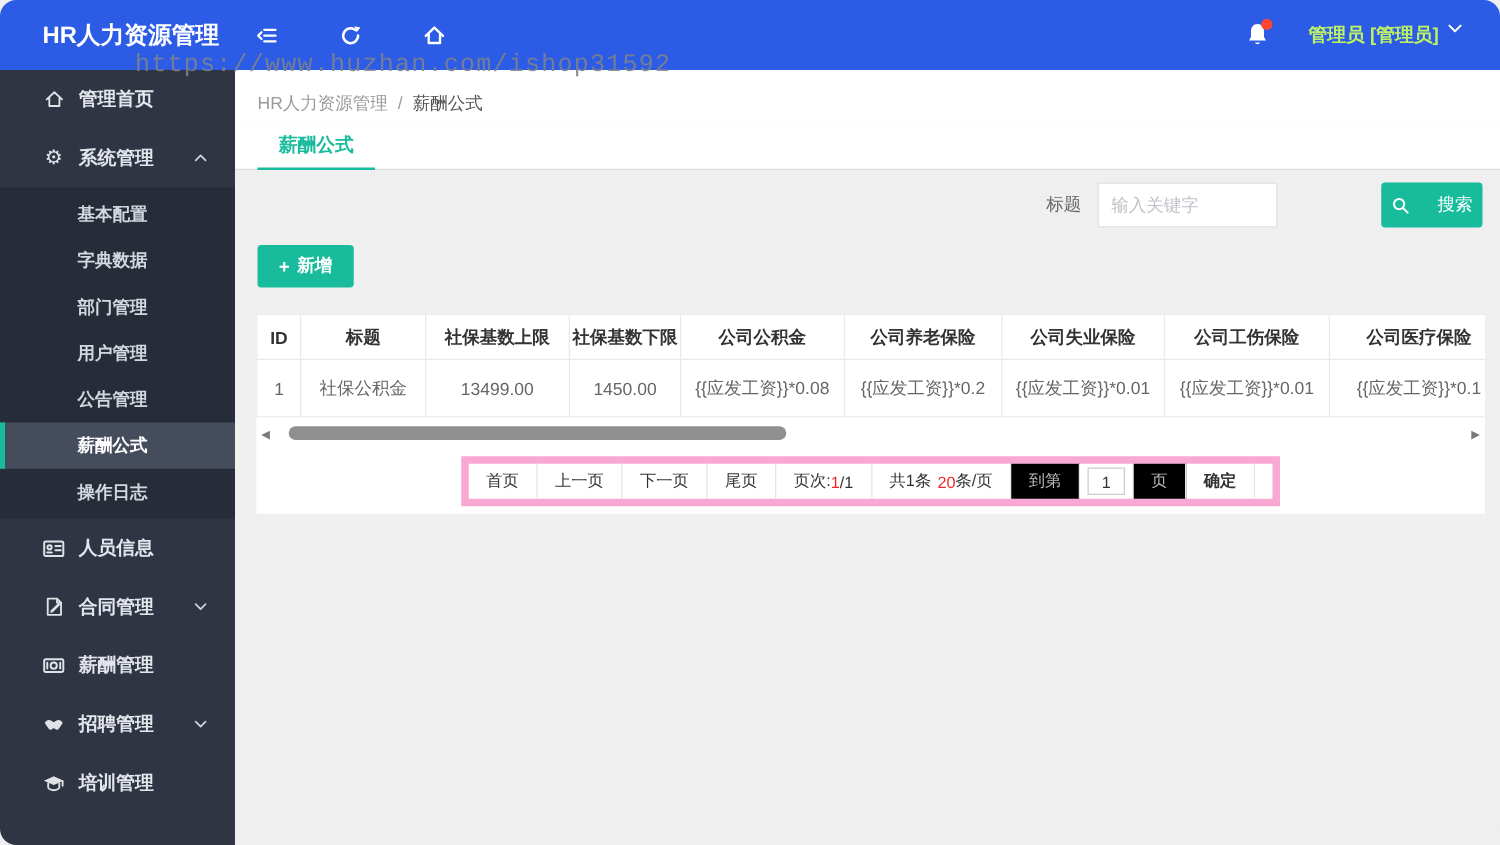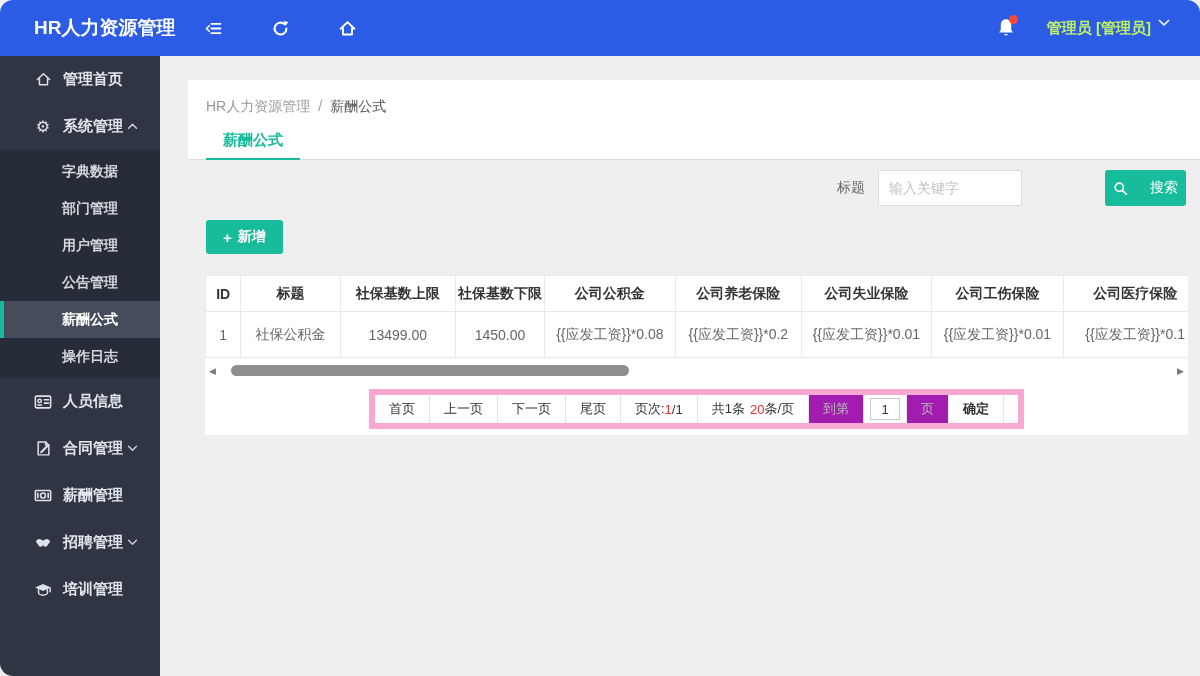--- a/index.html
+++ b/index.html
@@ -16,35 +16,35 @@
        display:flex;align-items:center;z-index:5;}
   .hdr .logo{width:188px;flex:0 0 188px;color:#fff;font-size:19px;font-weight:bold;padding-left:34px;}
   .hdr-icons{display:flex;align-items:center;gap:33px;margin-left:8px;}
   .hicon{width:34px;height:34px;display:flex;align-items:center;justify-content:center;cursor:pointer;}
   .hdr-right{margin-left:auto;display:flex;align-items:center;padding-right:30px;gap:28px;}
   .bell{position:relative;width:26px;height:26px;display:flex;align-items:center;justify-content:center;cursor:pointer;}
   .bell .dot{position:absolute;top:0;right:1px;width:9px;height:9px;border-radius:50%;background:var(--badge);}
   .user{display:flex;align-items:flex-start;gap:7px;color:#bef264;font-size:15px;font-weight:bold;cursor:pointer;}
 
   
-  .side{position:absolute;top:56px;left:0;bottom:0;width:160px;background:var(--sidebar);overflow:hidden;}
+  .side{position:absolute;top:56px;left:0;bottom:0;width:188px;background:var(--sidebar);overflow:hidden;}
   .nav-item{height:47px;display:flex;align-items:center;padding-left:34px;color:#e3e6ec;
             font-size:15px;font-weight:bold;cursor:pointer;position:relative;}
   .nav-icon{width:18px;height:18px;margin-right:11px;display:flex;align-items:center;justify-content:center;
             color:#dfe3e8;font-size:16px;line-height:1;}
   .nav-chev{position:absolute;right:22px;display:flex;color:#cfd4dc;}
   .subwrap{background:var(--submenu);padding:3px 0;}
   .sub-item{height:37px;display:flex;align-items:center;padding-left:62px;color:#d3d7de;
             font-size:14px;font-weight:bold;cursor:pointer;}
   .sub-item.active{background:var(--activebg);border-left:4px solid var(--accent);
             padding-left:58px;color:#fff;}
 
   
   .main{position:absolute;top:56px;left:188px;right:0;bottom:0;display:flex;flex-direction:column;background:#efefef;}
-  .crumbs{background:#fff;padding:18px 0 6px 18px;font-size:14px;color:#9a9a9a;flex:0 0 auto;margin-top:24px;}
+  .crumbs{background:#fff;padding:18px 0 6px 18px;font-size:14px;color:#9a9a9a;flex:0 0 auto;}
   .crumbs .sep{margin:0 8px;}
   .crumbs .cur{color:#555;}
   .tabbar{background:#fff;border-bottom:1px solid #ddd;padding-left:18px;flex:0 0 auto;height:38px;display:flex;}
   .tab{display:inline-flex;align-items:center;padding:0 17px;font-size:15px;font-weight:bold;color:var(--accent);
        border-bottom:2px solid var(--accent);margin-bottom:-1px;cursor:pointer;}
 
   .content{flex:1 1 auto;background:#efefef;overflow:hidden;position:relative;}
   .searchrow{display:flex;justify-content:flex-end;align-items:center;margin:10px 14px 0 0;}
   .searchrow label{font-size:14px;color:#666;margin-right:13px;}
   .searchrow input{width:144px;height:36px;border:1px solid #ddd;background:#fff;padding:0 10px;
@@ -68,21 +68,21 @@
   .hscroll .thumb{position:absolute;left:26px;top:5px;width:398px;height:11px;border-radius:6px;background:#8f8f8f;cursor:pointer;}
   .hscroll .arr{position:absolute;top:3px;font-size:9px;color:#7a7a7a;cursor:pointer;line-height:16px;}
   .hscroll .arr.l{left:4px;} .hscroll .arr.r{right:4px;}
 
   .pager{display:flex;justify-content:center;margin-top:7px;}
   .pstrip{display:flex;border:6px solid #f9a8d4;background:#fff;justify-content:flex-end;}
   .pcell{display:flex;align-items:center;justify-content:center;height:28px;padding:0 14px;
          border-right:1px solid #e5e5e5;font-size:13px;color:#333;cursor:pointer;white-space:nowrap;}
   .pcell:last-child{border-right:none;}
   .pcell.info{cursor:default;}
-  .pcell.muted{color:#b9b9b9;cursor:default;background:#a21caf;}
+  .pcell.muted{color:#b9b9b9;cursor:default;background:#000000;}
   .pcell .red{color:var(--red);}
   .pcell .gap{display:inline-block;width:5px;}
   .pcell.inputcell{padding:0 6px;cursor:default;}
   .pcell.inputcell input{width:30px;height:22px;border:1px solid #ccc;text-align:center;font-size:13px;color:#333;outline:none;}
   .pcell.confirm{font-weight:bold;}
   .pcell.spacer{width:14px;padding:0;cursor:default;}
 
   .foot{flex:0 0 auto;height:37px;background:#fff;border-top:1px solid #e4e4e4;display:flex;
         align-items:center;justify-content:space-between;padding:0 14px 0 17px;font-size:13px;color:#4a4a4a;}
 
@@ -146,20 +146,21 @@
       <div class="nav-item">
         <span class="nav-icon">⚙</span>
         <span class="nav-label">系统管理</span>
         <span class="nav-chev">
           <svg width="11" height="7" viewBox="0 0 12 8">
             <path d="M1.5 6 L6 1.5 L10.5 6" fill="none" stroke="#cfd4dc" stroke-width="1.6" stroke-linecap="round" stroke-linejoin="round"></path>
           </svg>
         </span>
       </div>
       <div class="subwrap">
+        <div class="sub-item">基本配置</div>
         <div class="sub-item">字典数据</div>
         <div class="sub-item">部门管理</div>
         <div class="sub-item">用户管理</div>
         <div class="sub-item">公告管理</div>
         <div class="sub-item active">薪酬公式</div>
         <div class="sub-item">操作日志</div>
       </div>
       <div class="nav-item">
         <span class="nav-icon">
           <svg width="18" height="16" viewBox="0 0 16 14">
@@ -313,13 +314,14 @@
             <span class="pcell confirm">确定</span>
             <span class="pcell spacer"></span>
           </div>
         </div>
       </div>
 
     </div>
 
   </div>
 
+  <div class="watermark">https://www.huzhan.com/ishop31592</div>
 </div>
 
 </body></html>

